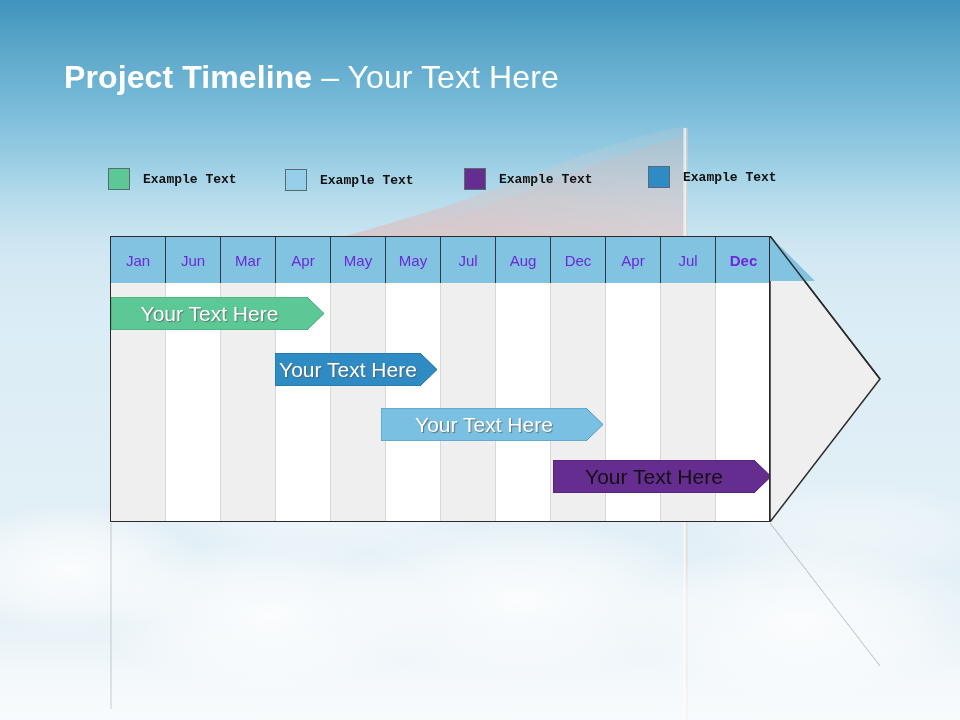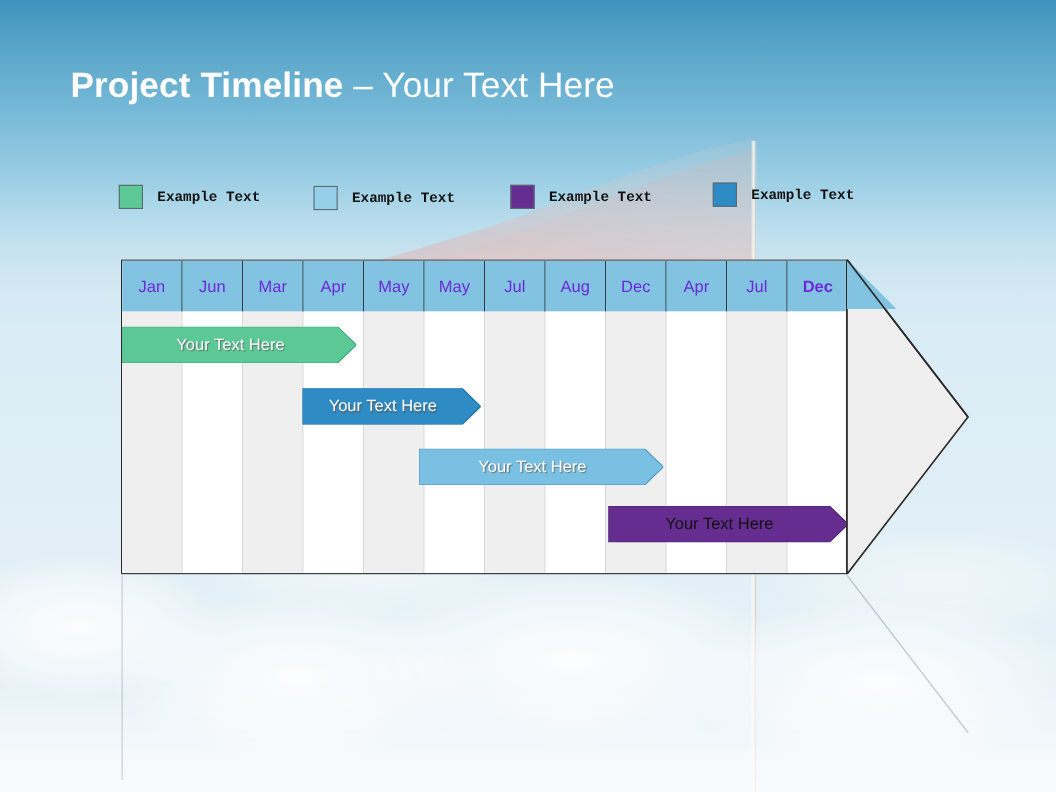--- a/index.html
+++ b/index.html
@@ -116,21 +116,21 @@
   
   .bar {
     position:absolute; height:33px; z-index:5;
     display:flex; align-items:center;
   }
   .bar-shape { position:absolute; inset:0; }
   .bar-shape svg { display:block; width:100%; height:100%; }
   .bar-label {
     position:relative; z-index:2;
     width:100%; text-align:center;
-    font-size:15px; padding-right:16px;
+    font-size:21px; padding-right:16px;
   }
   .bar-label.onlight { color:#ffffff; text-shadow:1px 1px 1px rgba(90,90,90,.75); }
   .bar-label.ondark  { color:#111111; }
 
   
   .reflection {
     position:absolute; left:110px; top:523px; width:770px; height:190px;
     pointer-events:none; opacity:.35;
   }
   .reflection svg { display:block; }

